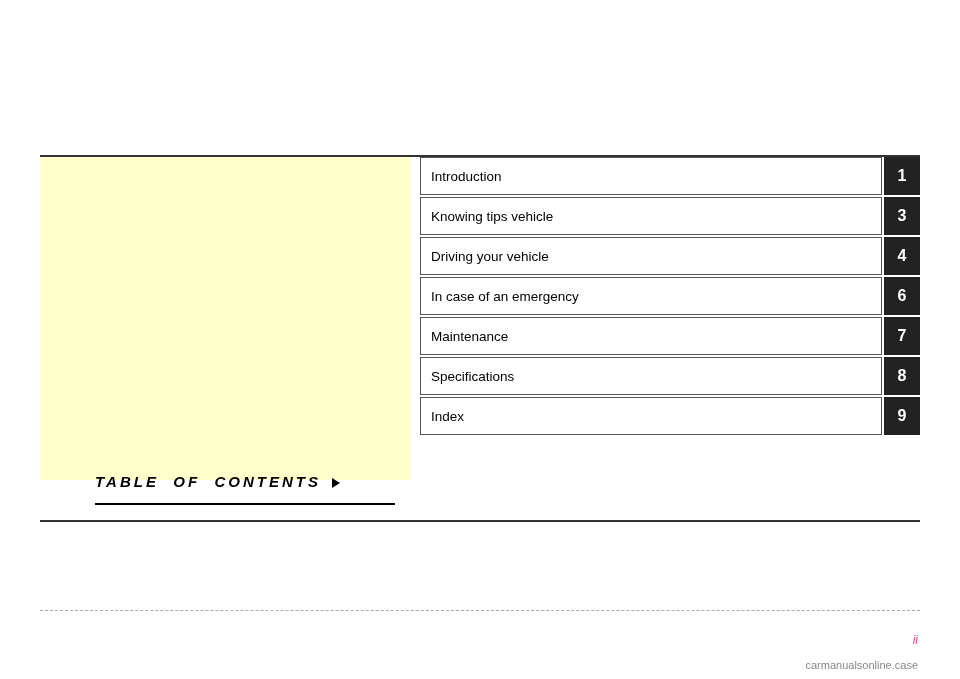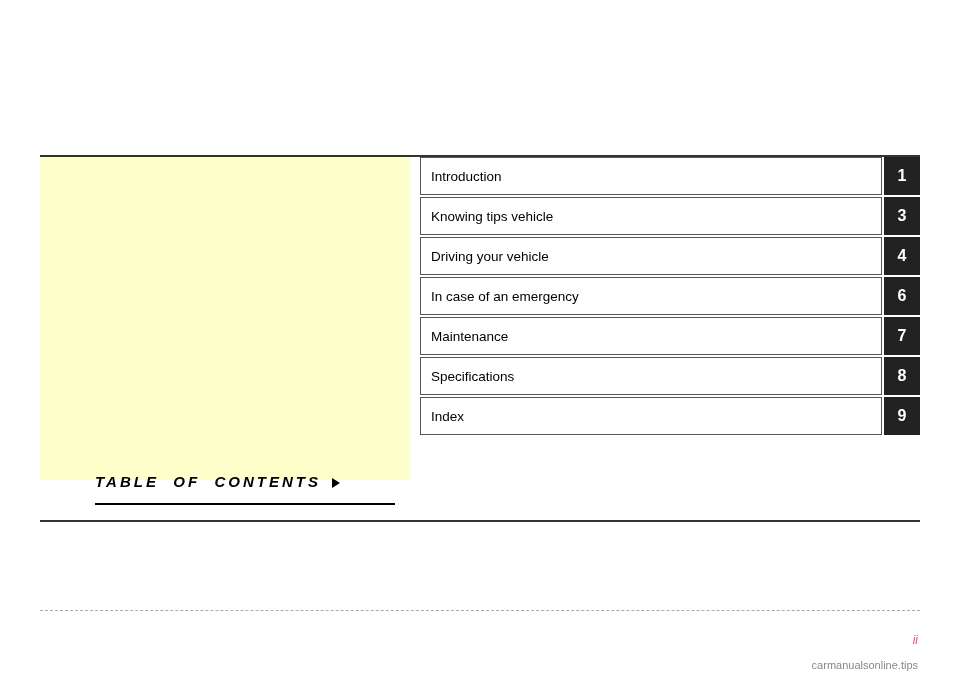--- a/index.html
+++ b/index.html
@@ -211,14 +211,14 @@
         <div class="toc-entry-number">9</div>
       </div>
     </div>
 
   <div class="bottom-rule"></div>
 
   <div class="dotted-rule"></div>
 
   <div class="page-number">ii</div>
 
-  <div class="watermark">carmanualsonline.tips</div>
+  <div class="watermark">carmanualsonline.case</div>
 </div>
 
 </body></html>

